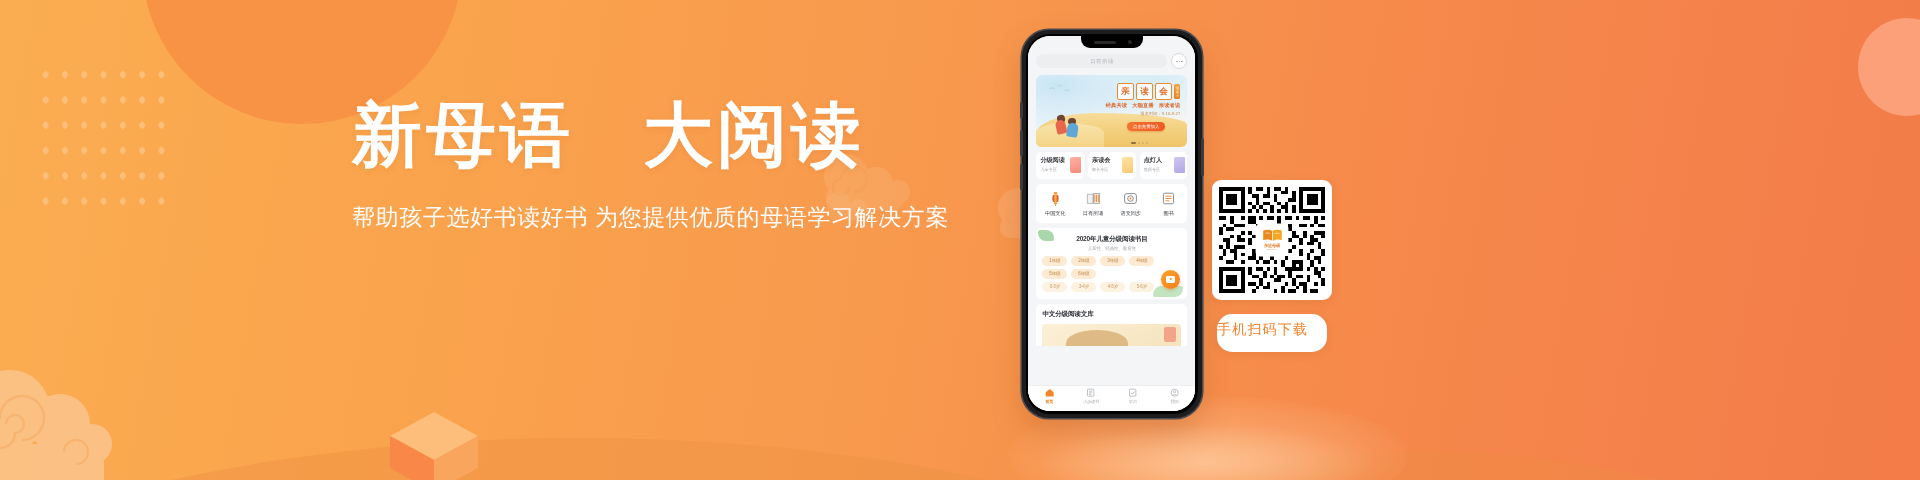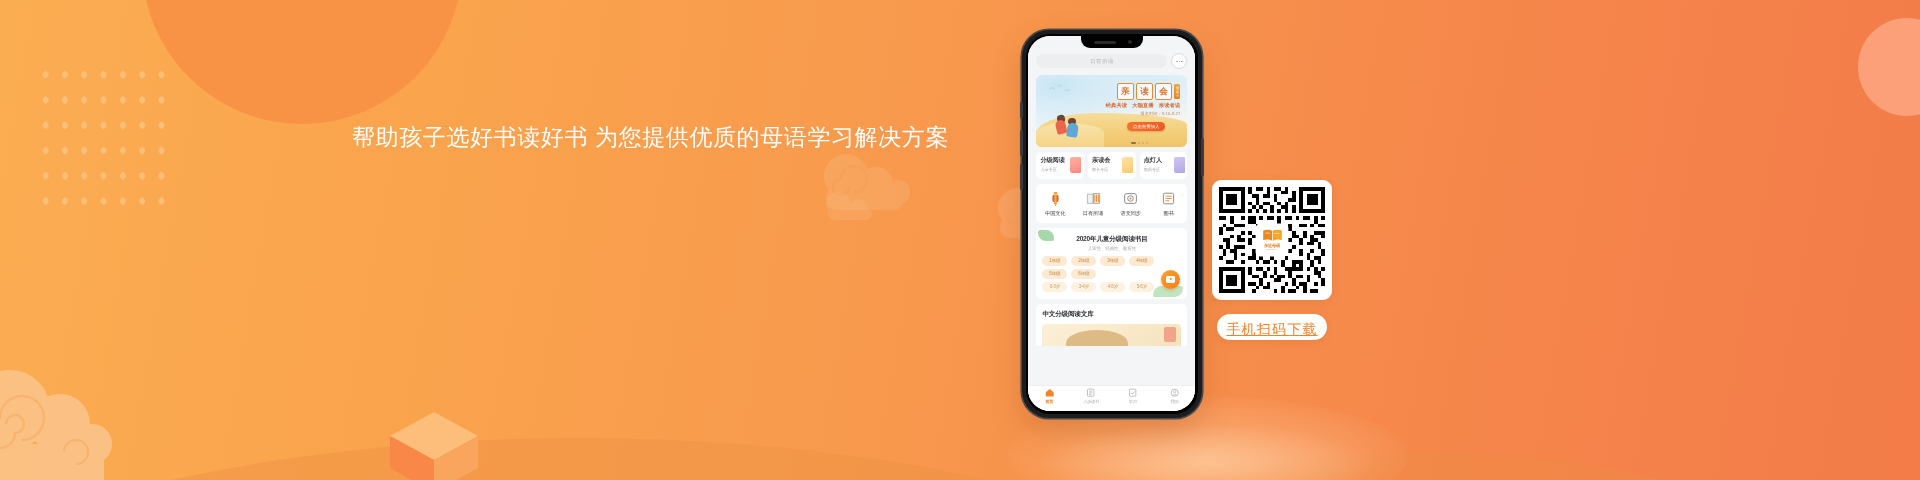--- a/index.html
+++ b/index.html
@@ -255,24 +255,23 @@
   #qr-logo{
     position:absolute;left:50%;top:50%;transform:translate(-50%,-50%);
     width:30px;height:30px;border-radius:3px;background:#fff;
     display:flex;flex-direction:column;align-items:center;justify-content:center;gap:.6px;
     box-shadow:0 0 0 1.4px #fff;
   }
   #qr-logo .bk{width:21px;height:13px;position:relative;}
   #qr-logo .lg-t{font-size:4.2px;color:#E07B22;font-weight:700;letter-spacing:-.2px;line-height:5px;}
   #qr-logo .lg-s{font-size:1.9px;color:#E8A461;letter-spacing:-.1px;line-height:2.4px;transform:scale(.92);}
   #qr-btn{
-    margin:14px auto 0 auto;width:110px;height:26px;border-radius:15px;background:#fff;
-    color:#F4822A;font-size:14px;line-height:30px;text-align:center;letter-spacing:1.2px;
+    margin:14px auto 0 auto;width:110px;height:38px;border-radius:15px;background:#fff;
+    color:#F4822A;font-size:14px;line-height:30px;text-align:left;letter-spacing:1.2px;
     box-shadow:0 2px 8px rgba(170,80,25,.16);
-    text-decoration:underline;
   }
 </style>
 </head>
 <body>
 
 <div id="banner">
 
   <div class="decor" id="circle-tl"></div>
   <div class="decor" id="circle-right"></div>
   <div class="decor" id="dot-grid"></div>
@@ -322,20 +321,25 @@
     <path d="M40 44 a12 12 0 1 0 -12 -12 a7 7 0 1 0 7 7" fill="none" stroke="#FFD3AC" stroke-width="2"></path>
   </svg>
 
   <svg class="decor" id="cube" viewBox="0 0 92 82">
     <polygon points="46,2 90,26 46,50 2,26" fill="#FCBE7A"></polygon>
     <polygon points="2,26 46,50 46,82 2,58" fill="#F98848"></polygon>
     <polygon points="90,26 90,58 46,82 46,50" fill="#F9A55E"></polygon>
   </svg>
 
   <div id="copy">
+    <div id="title">
+      <span>新母语</span>
+      <span class="gap"></span>
+      <span>大阅读</span>
+    </div>
     <div id="tagline">帮助孩子选好书读好书 为您提供优质的母语学习解决方案</div>
   </div>
 
   <div id="phone">
     <div class="sbtn" id="sb1"></div>
     <div class="sbtn" id="sb2"></div>
     <div class="sbtn" id="sb3"></div>
     <div class="sbtn" id="sb4"></div>
 
     <div id="phone-inner">

